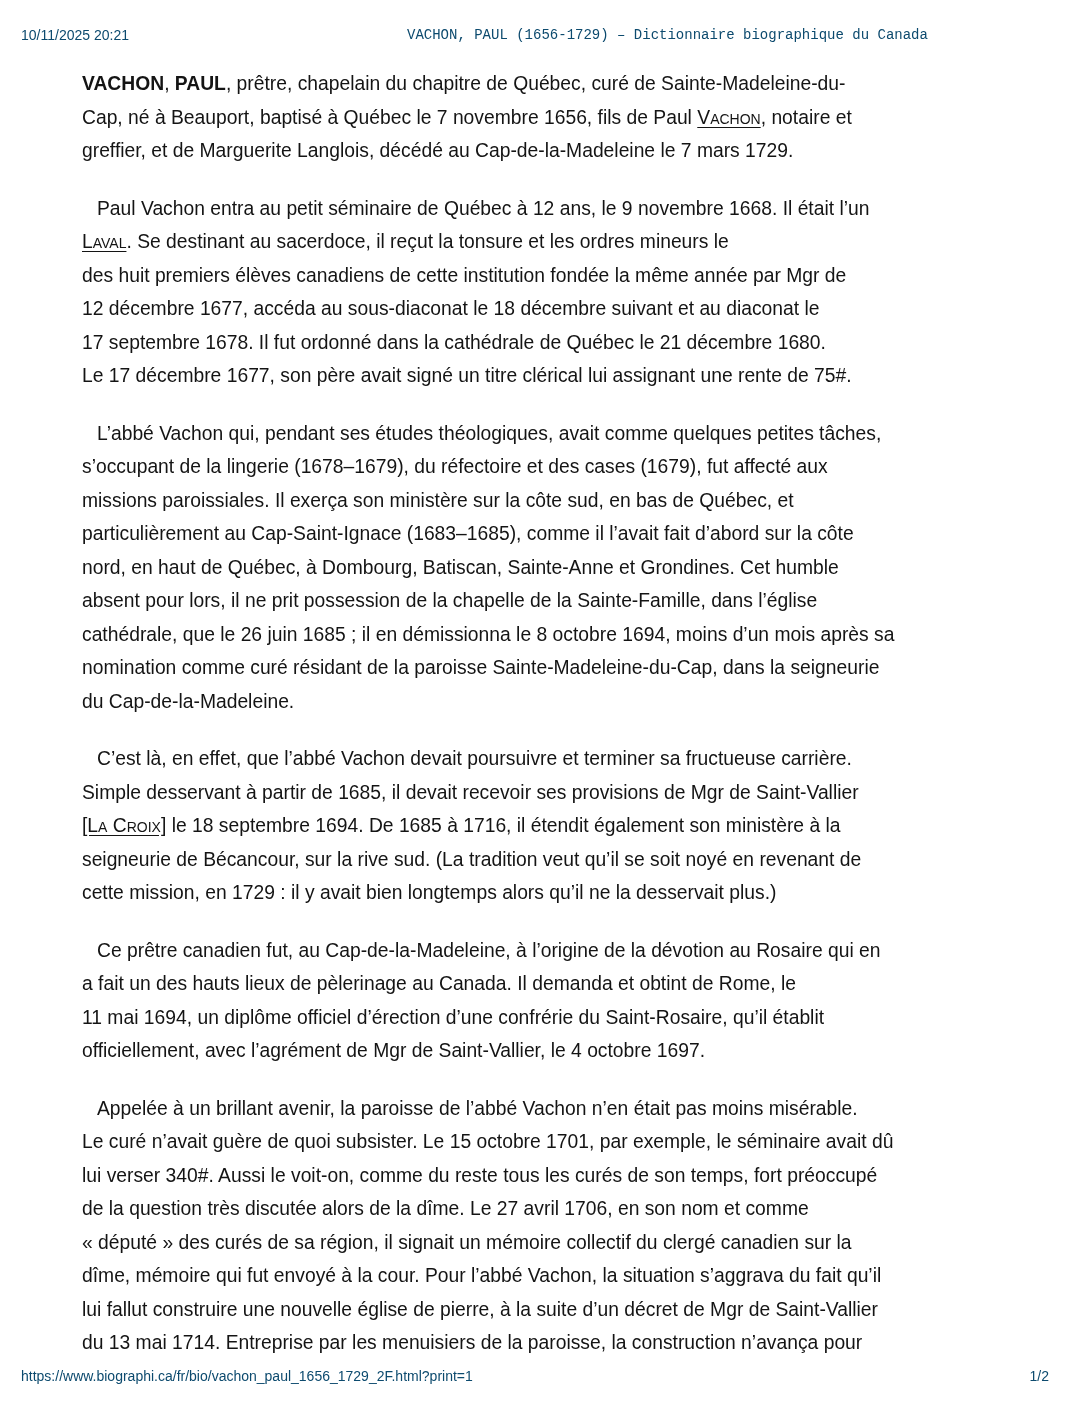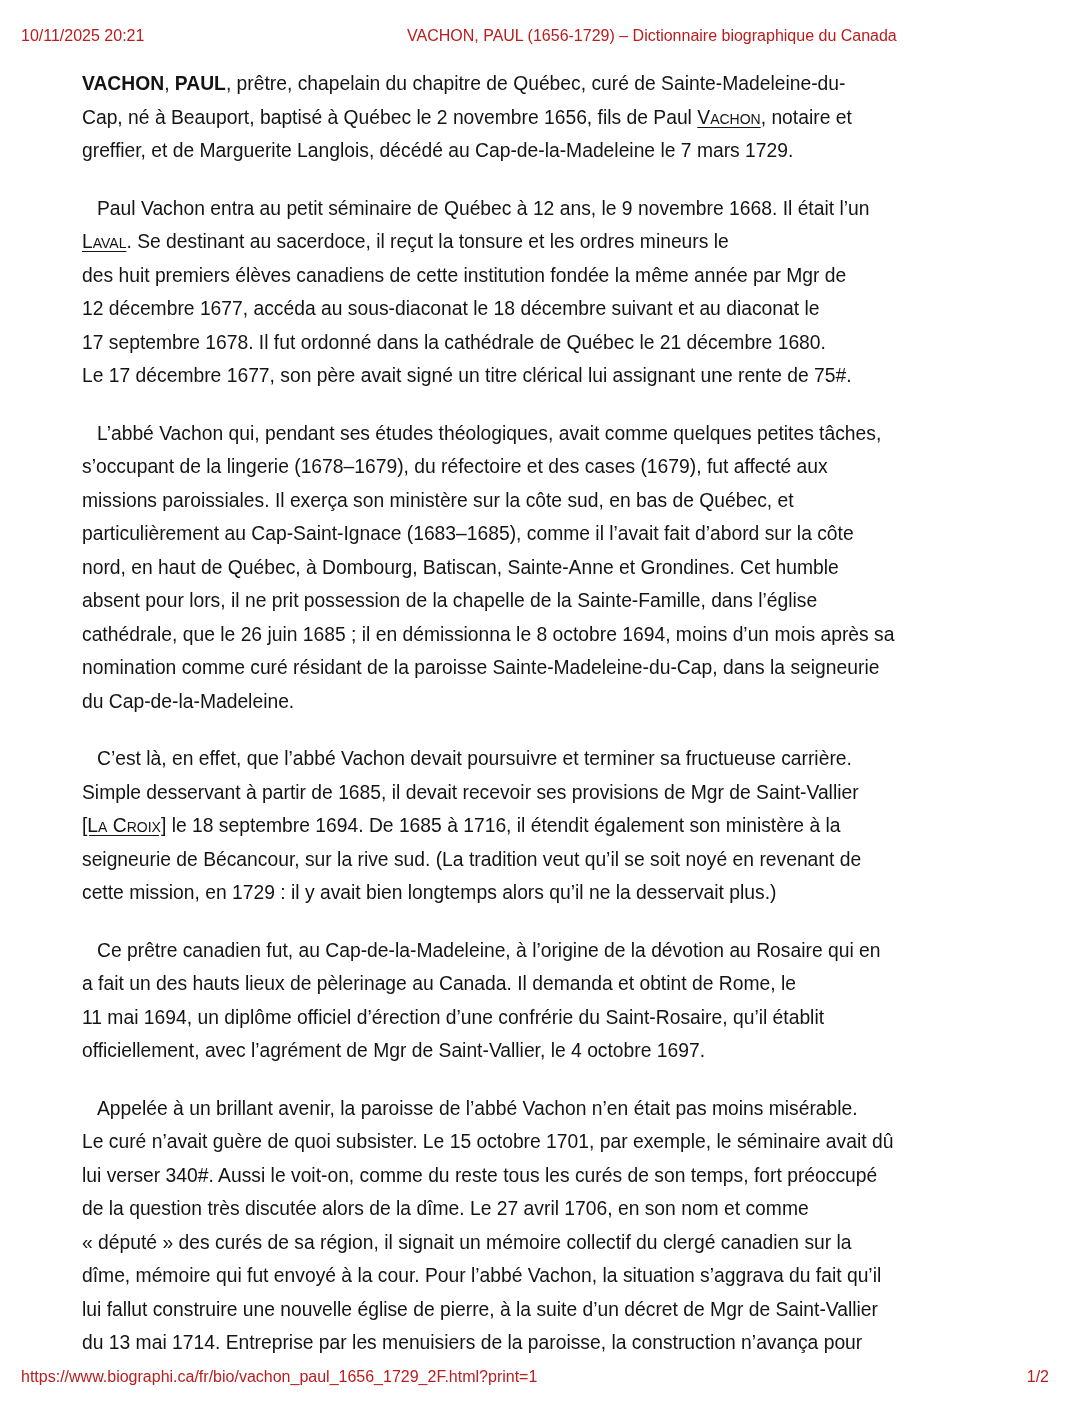--- a/index.html
+++ b/index.html
@@ -12,26 +12,26 @@
     width: 1088px;
     height: 1408px;
     background: #ffffff;
     overflow: hidden;
     color: #111;
   }
   
   .print-meta {
     position: absolute;
     font-family: "Liberation Sans", sans-serif;
-    font-size: 16px;
-    color: #b91c1c;
+    font-size: 14px;
+    color: #0c4a6e;
     white-space: nowrap;
   }
   .hdr-date  { left: 21px;  top: 27px; }
-  .hdr-title { left: 407px; top: 27px; }
+  .hdr-title { left: 407px; top: 27px; font-family: Liberation Mono, monospace; }
   .ftr-url   { left: 21px;  top: 1368px; }
   .ftr-page  { right: 39px; top: 1368px; }
 
   
   .article {
     position: absolute;
     left: 82px;
     top: 67px;
     width: 940px;
     font-family: Liberation Sans, sans-serif;
@@ -56,21 +56,21 @@
 </head>
 <body>
 
 <div class="page">
   <div class="print-meta hdr-date">10/11/2025 20:21</div>
   <div class="print-meta hdr-title">VACHON, PAUL (1656-1729) – Dictionnaire biographique du Canada</div>
 
   <div class="article">
       <div class="para">
         <div class="line"><span class="b">VACHON</span><span>, </span><span class="b">PAUL</span><span>, prêtre, chapelain du chapitre de Québec, curé de Sainte-Madeleine-du-</span></div>
-        <div class="line"><span>Cap, né à Beauport, baptisé à Québec le 2 novembre 1656, fils de Paul </span><span class="sc-link">Vachon</span><span>, notaire et</span></div>
+        <div class="line"><span>Cap, né à Beauport, baptisé à Québec le 7 novembre 1656, fils de Paul </span><span class="sc-link">Vachon</span><span>, notaire et</span></div>
         <div class="line"><span>greffier, et de Marguerite Langlois, décédé au Cap-de-la-Madeleine le 7 mars 1729.</span></div>
       </div>
       <div class="para">
         <div class="line indent"><span>Paul Vachon entra au petit séminaire de Québec à 12 ans, le 9 novembre 1668. Il était l’un</span></div>
         <div class="line"><span class="sc-link">Laval</span><span>. Se destinant au sacerdoce, il reçut la tonsure et les ordres mineurs le</span></div>
         <div class="line"><span>des huit premiers élèves canadiens de cette institution fondée la même année par Mgr de</span></div>
         <div class="line"><span>12 décembre 1677, accéda au sous-diaconat le 18 décembre suivant et au diaconat le</span></div>
         <div class="line"><span>17 septembre 1678. Il fut ordonné dans la cathédrale de Québec le 21 décembre 1680.</span></div>
         <div class="line"><span>Le 17 décembre 1677, son père avait signé un titre clérical lui assignant une rente de 75#.</span></div>
       </div>

